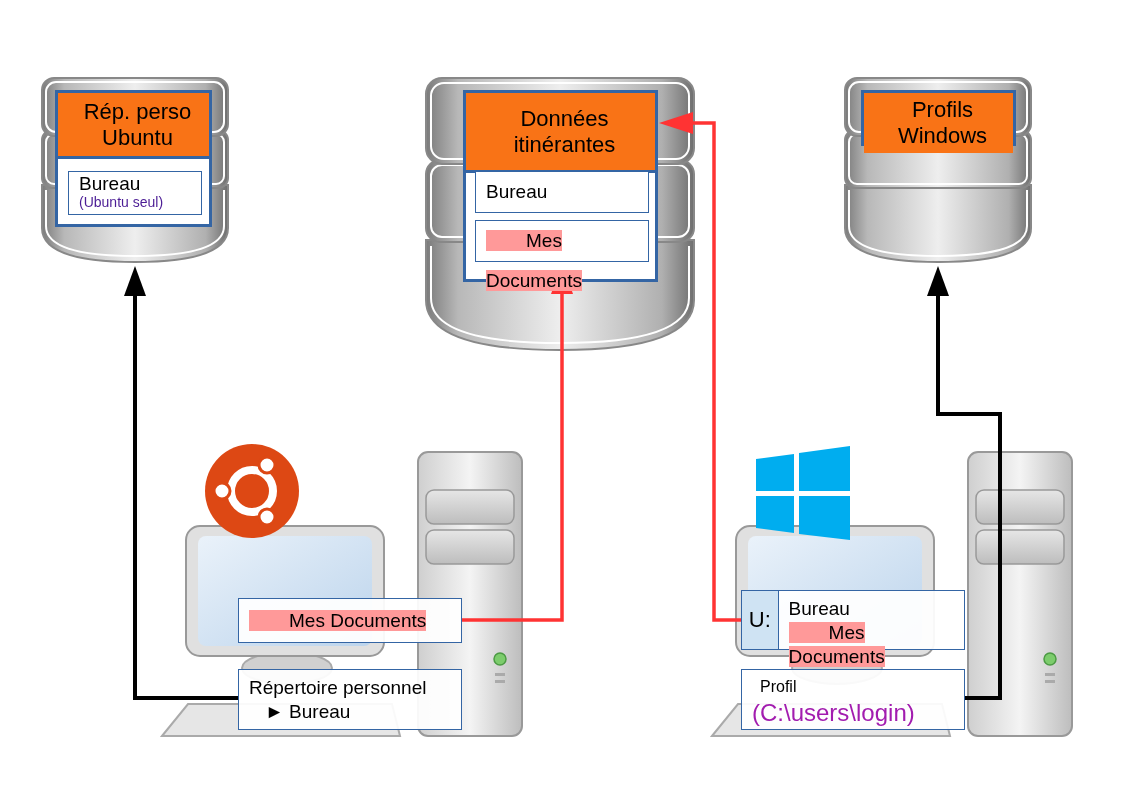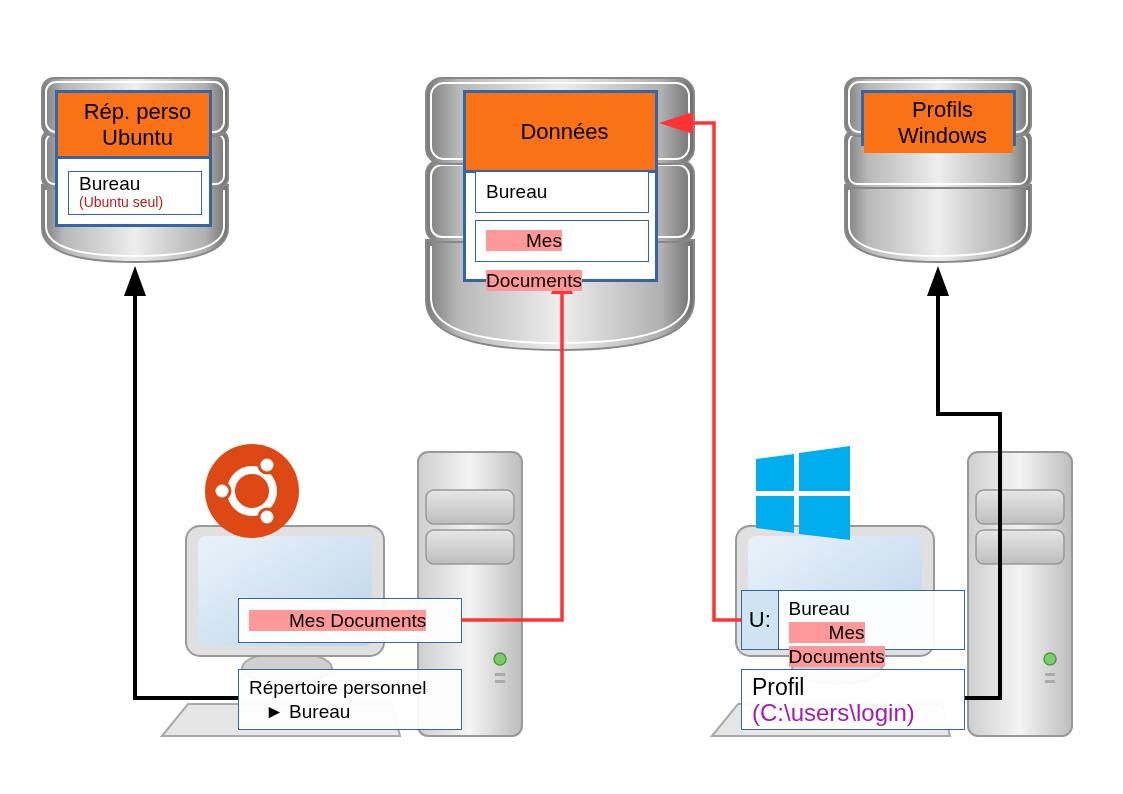--- a/index.html
+++ b/index.html
@@ -8,21 +8,21 @@
   svg#diagram { position:absolute; left:0; top:0; }
   .box { position:absolute; box-sizing:border-box; }
   .server-frame { border:3px solid #3465a4; background:#ffffff; }
   .server-head { background:#f97316; text-align:center; color:#000;
                  font-size:22px; line-height:26px; box-sizing:border-box;
                  border-bottom:3px solid #3465a4; display:flex; flex-direction:column;
                  justify-content:center;padding-left:8px; }
   .inner-box { position:absolute; border:1.5px solid #3465a4; background:#fff;
                box-sizing:border-box; font-size:19px; color:#000; padding-left:10px; }
   .hl { background:#ff9999;padding-left:40px; }
-  .muted { color:#b91c1c; }
+  .muted { color:#4c1d95; }
   .label-box { position:absolute; border:1.5px solid #3465a4; background:rgba(255,255,255,0.93);
                box-sizing:border-box; font-size:19px; color:#000; }
 </style>
 </head>
 <body>
 
 <svg id="diagram" width="1123" height="794" viewBox="0 0 1123 794">
   <defs>
     <linearGradient id="cyl" x1="0" x2="1" y1="0" y2="0">
       <stop offset="0" stop-color="#7a7a7a"></stop>
@@ -147,20 +147,21 @@
   </div>
   <div class="inner-box" style="left:10px; top:78px; width:134px; height:44px; line-height:20px; padding-top:2px;">
     <div>Bureau</div>
     <div class="muted" style="font-size:14px; line-height:16px;">(Ubuntu seul)</div>
   </div>
 </div>
 
 <div class="box server-frame" style="left:463px; top:90px; width:195px; height:192px;">
   <div class="server-head" style="height:80px;">
     <span>Données</span>
+    <span>itinérantes</span>
   </div>
   <div class="inner-box" style="left:9px; top:78px; width:174px; height:42px; line-height:40px;">
     <span>Bureau</span>
   </div>
   <div class="inner-box" style="left:9px; top:127px; width:174px; height:42px; line-height:40px;">
     <span class="hl">Mes Documents</span>
   </div>
 </div>
 
 <div class="box server-frame" style="left:861px; top:90px; width:155px; height:56px;">
@@ -179,15 +180,15 @@
 </div>
 
 <div class="label-box" style="left:741px; top:590px; width:224px; height:60px; display:flex;">
   <div style="width:36px; background:#cfe3f3; border-right:1.5px solid #3465a4; font-size:22px; line-height:58px; text-align:center;">U:</div>
   <div style="padding-left:10px; padding-top:6px; line-height:24px;">
     <div>Bureau</div>
     <div><span class="hl">Mes Documents</span></div>
   </div>
 </div>
 <div class="label-box" style="left:741px; top:669px; width:224px; height:61px; padding-left:10px; padding-top:4px; line-height:26px;">
-  <div style="font-size:23px;">Profil</div>
+  <div style="font-size:16px;margin-left:8px;">Profil</div>
   <div class="muted" style="font-size:24px; color:#a21caf;">(C:\users\login)</div>
 </div>
 
 </body></html>

